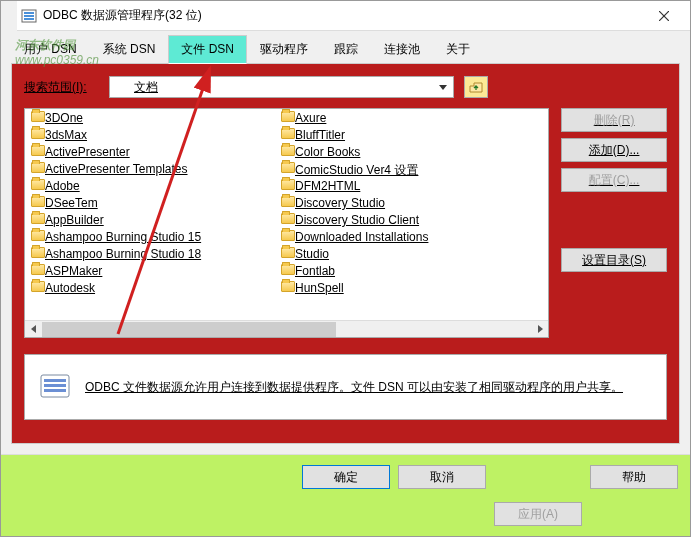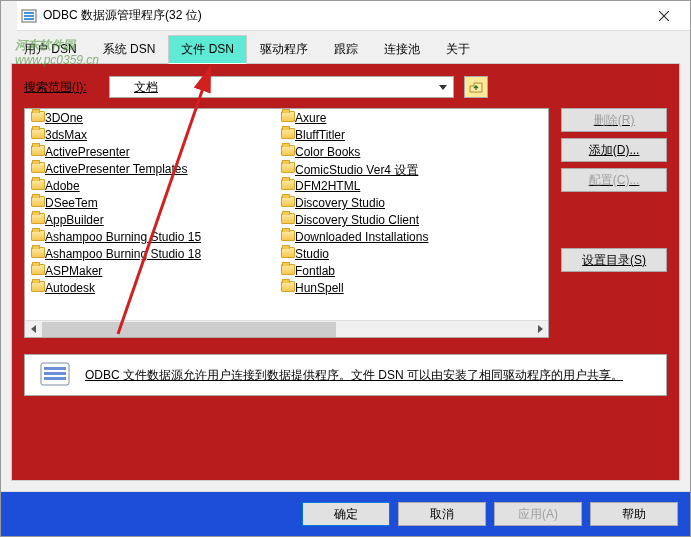--- a/index.html
+++ b/index.html
@@ -27,27 +27,27 @@
 .folder-icon::before { content:""; position:absolute; top:-3px; left:0; width:6px; height:3px; background:#f6c94e; border:1px solid #d4a42a; border-bottom:none; border-radius:1px 1px 0 0;}
 .list-item-label { white-space: nowrap; }
 .hscroll { height: 17px; border-top: 1px solid #ddd; background: #f0f0f0; display: flex; align-items: center; }
 .hscroll-btn { width: 17px; height: 17px; display:flex; align-items:center; justify-content:center; color:#555;}
 .hscroll-track { flex:1; height:17px; position:relative; }
 .hscroll-thumb { position:absolute; left:0; width:60%; height:15px; top:1px; background:#cdcdcd; }
 .action-col { display: flex; flex-direction: column; gap: 6px; width: 108px; }
 .action-btn { height: 24px; border: 1px solid #aaa; background: #e1e1e1; display:flex; align-items:center; justify-content:center; color:#000; }
 .action-btn.disabled { color: #a0a0a0; }
 .action-spacer { height: 44px; }
-.info-box { border: 1px solid #aaa; background: #fff; margin-top: 16px; padding: 4px 14px; display: flex; align-items: center; gap: 14px; }
+.info-box { border: 1px solid #aaa; background: #fff; margin-top: 16px; padding: 16px 14px; display: flex; align-items: center; gap: 14px; }
 .info-icon { width: 32px; height: 32px; flex-shrink:0; }
 .info-text { color: #000; }
-.bottom-buttons { display:flex; justify-content:flex-end; gap: 8px; padding: 10px 12px; background:#1d4ed8; border-top:1px solid #ddd; }
+.bottom-buttons { display:flex; justify-content:flex-end; gap: 8px; padding: 10px 12px; background:#bef264; border-top:1px solid #ddd; }
 .bottom-btn { width: 88px; height: 24px; border:1px solid #aaa; background:#e1e1e1; display:flex; align-items:center; justify-content:center; }
 .bottom-btn.default { border:1px solid #0078d7; }
-.bottom-btn.disabled { color:#a0a0a0; }
+.bottom-btn.disabled { color:#a0a0a0;margin-top:37px; }
 .watermark { position:absolute; top:30px; left:15px; font-size:22px; font-weight:bold; color:rgba(80,150,60,0.6); font-style:italic; pointer-events:none; line-height:1.1; z-index:50;}
 .watermark .sub { font-size:12px; color:rgba(90,150,70,0.7); font-weight:normal; display:block;}
 .arrow-overlay { position:absolute; pointer-events:none; z-index:60; }
 </style>
 </head>
 <body>
 
 <div class="window">
   <div class="titlebar">
     <span class="titlebar-icon">

